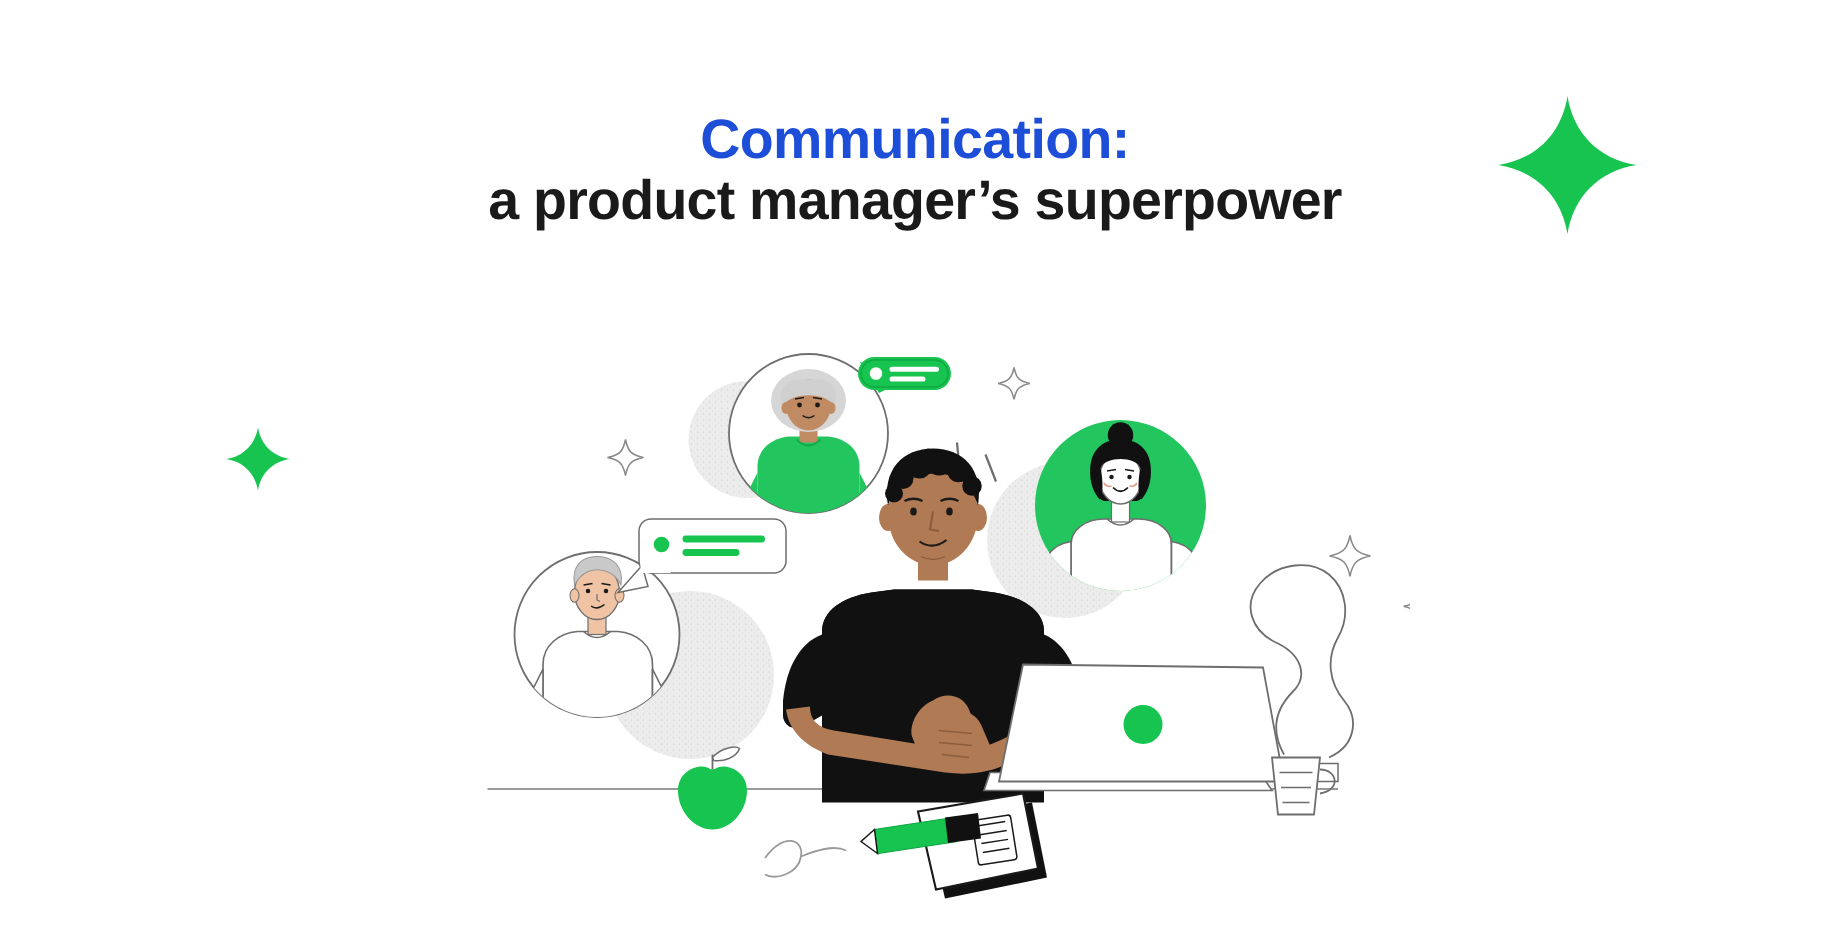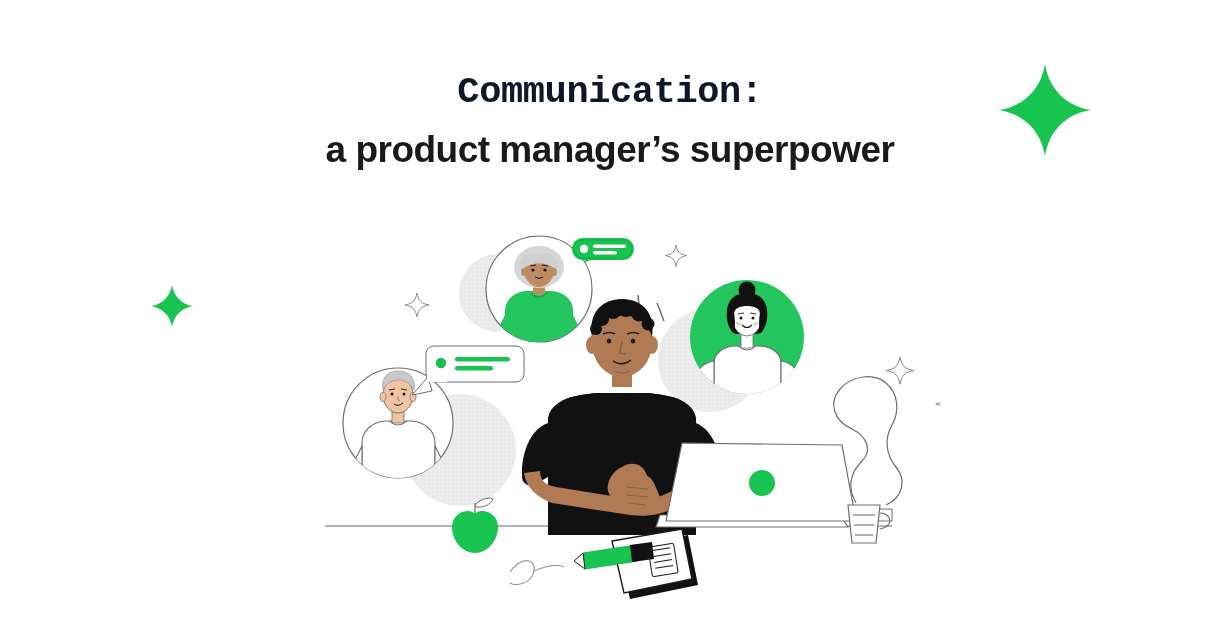--- a/index.html
+++ b/index.html
@@ -23,30 +23,30 @@
   .heading-block {
     position: absolute;
     left: 0;
     top: 74px;
     width: 1220px;
     text-align: center;
     pointer-events: none;
   }
   .heading-line1 {
     display: block;
-    font-family: Liberation Mono, monospace;
+    font-family: Liberation Sans, sans-serif;
     font-size: 37px;
     font-weight: bold;
     letter-spacing: -0.4px;
-    color: #0f172a;
+    color: #1d4ed8;
     line-height: 1.0;
   }
   .heading-line2 {
     display: block;
-    margin-top: 20px;
+    margin-top: 4px;
     font-family: "Liberation Sans", sans-serif;
     font-size: 37px;
     font-weight: bold;
     letter-spacing: -0.5px;
     color: #1A1A1A;
     line-height: 1.0;
   }
 
   
   .spark {

